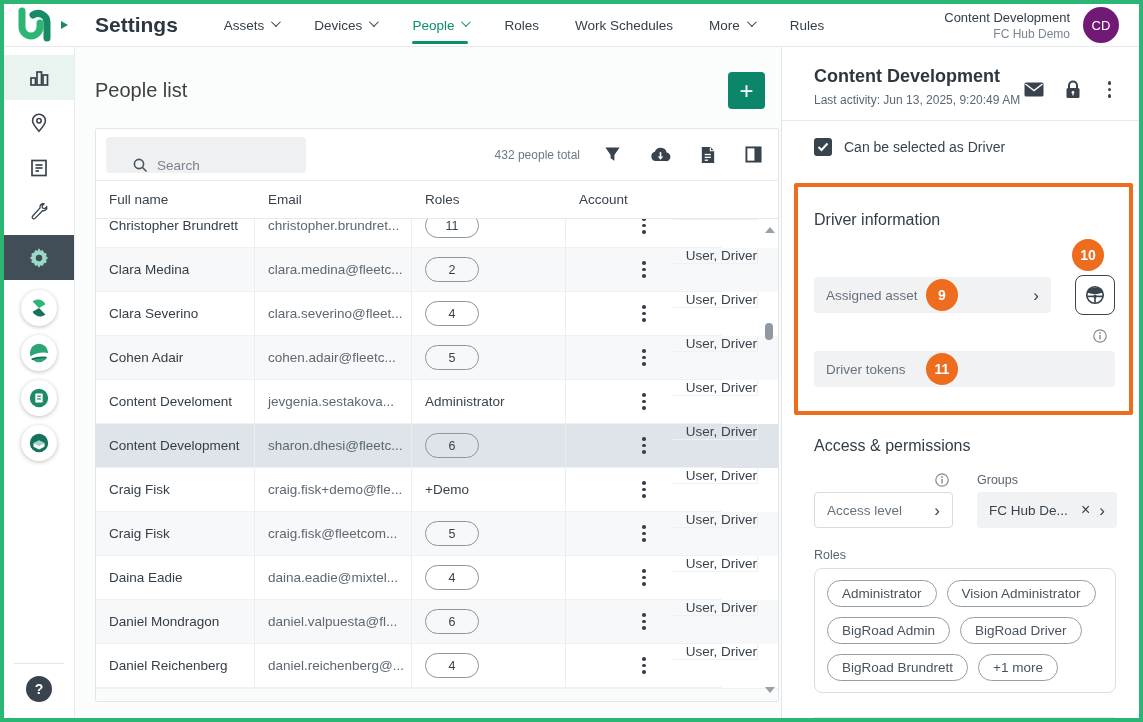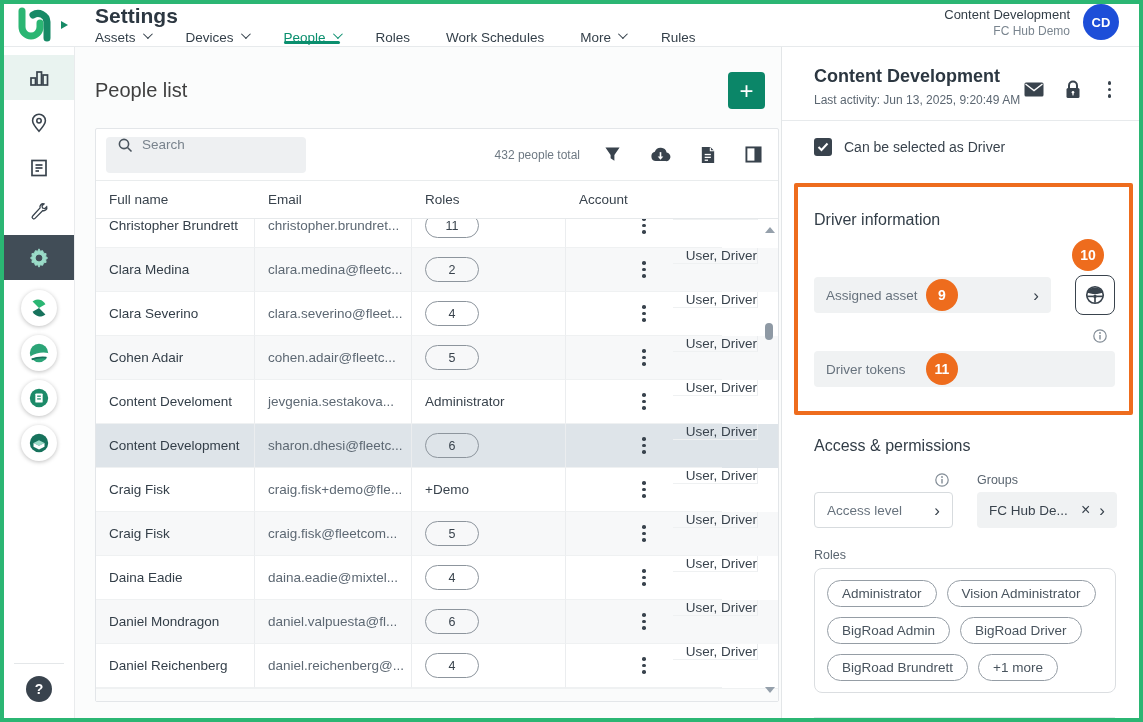--- a/index.html
+++ b/index.html
@@ -17,23 +17,22 @@
     grid-template-rows:43px 1fr;
     background:#fff;
   }
   
   .logo-cell {
     background:#fff; display:flex; align-items:center; gap:6px;
     padding-left:12px; border-bottom:1px solid #e7eaec;
   }
   .topbar {
     background:#fff; border-bottom:1px solid #e7eaec;
-    display:flex; align-items:flex-start; position:relative;
+    display:flex; align-items:center; position:relative;
     padding-left:20px;
-    flex-direction:column;
   }
   .app-title { font-size:21px; font-weight:700; color:#2c3741; margin-right:46px; }
   .nav { display:flex; align-items:center; gap:36px; height:100%; }
   .nav-item {
     font-size:13.5px; color:#333f49; height:100%;
     display:flex; align-items:center; gap:7px; position:relative; cursor:pointer;
   }
   .nav-item.active { color:#0a8f6e; }
   .nav-item.active::after {
     content:""; position:absolute; left:0; right:0; bottom:2px;
@@ -42,22 +41,22 @@
   .caret {
     width:7px; height:7px; border-right:1.6px solid currentColor;
     border-bottom:1.6px solid currentColor; transform:rotate(45deg) translateY(-2px);
     margin-top:-3px;
   }
   .account { position:absolute; right:20px; display:flex; align-items:center; gap:13px; }
   .account-text { text-align:right; }
   .account-name { font-size:13px; color:#323d46; }
   .account-org { font-size:12px; color:#7a858f; margin-top:2px; }
   .avatar {
-    width:36px; height:36px; border-radius:50%; background:#1d4ed8;
-    color:#fff; font-size:13px; font-weight:700;
+    width:36px; height:36px; border-radius:50%; background:#701a75;
+    color:#fff; font-size:13px; font-weight:400;
     display:flex; align-items:center; justify-content:center;
   }
   
   .sidebar {
     background:#fff; border-right:1px solid #e9ebed;
     display:flex; flex-direction:column; padding-top:8px;
   }
   .side-item {
     height:45px; display:flex; align-items:center; justify-content:center; cursor:pointer;
   }
@@ -88,21 +87,21 @@
     font-size:24px; font-weight:400; border:none; display:flex; align-items:center; justify-content:center;
     cursor:pointer; line-height:1;
   }
   .card {
     margin-top:19px; background:#fff; border:1px solid #e3e6e9; border-radius:2px;
     height:574px; display:flex; flex-direction:column;
   }
   .toolbar { height:52px; display:flex; align-items:center; padding:0 16px 0 10px; border-bottom:1px solid #e9eced; }
   .search {
     width:200px; height:36px; background:#eef0f2; border-radius:4px;
-    display:flex; align-items:flex-start; gap:9px; padding:0 11px; cursor:text;
+    display:flex; align-items:flex-end; gap:9px; padding:0 26px; cursor:text;
   }
   .search-placeholder { font-size:13.5px; color:#79838d; }
   .toolbar-spacer { flex:1; }
   .total-label { font-size:12px; color:#6e7983; margin-right:24px; }
   .tool-icons { display:flex; align-items:center; gap:29px; }
   .tool-icon { cursor:pointer; display:flex; }
   
   .thead {
     display:grid; grid-template-columns:159px 157px 154px 156px 1fr;
     height:38px; align-items:center; border-bottom:1px solid #e6e9eb;

